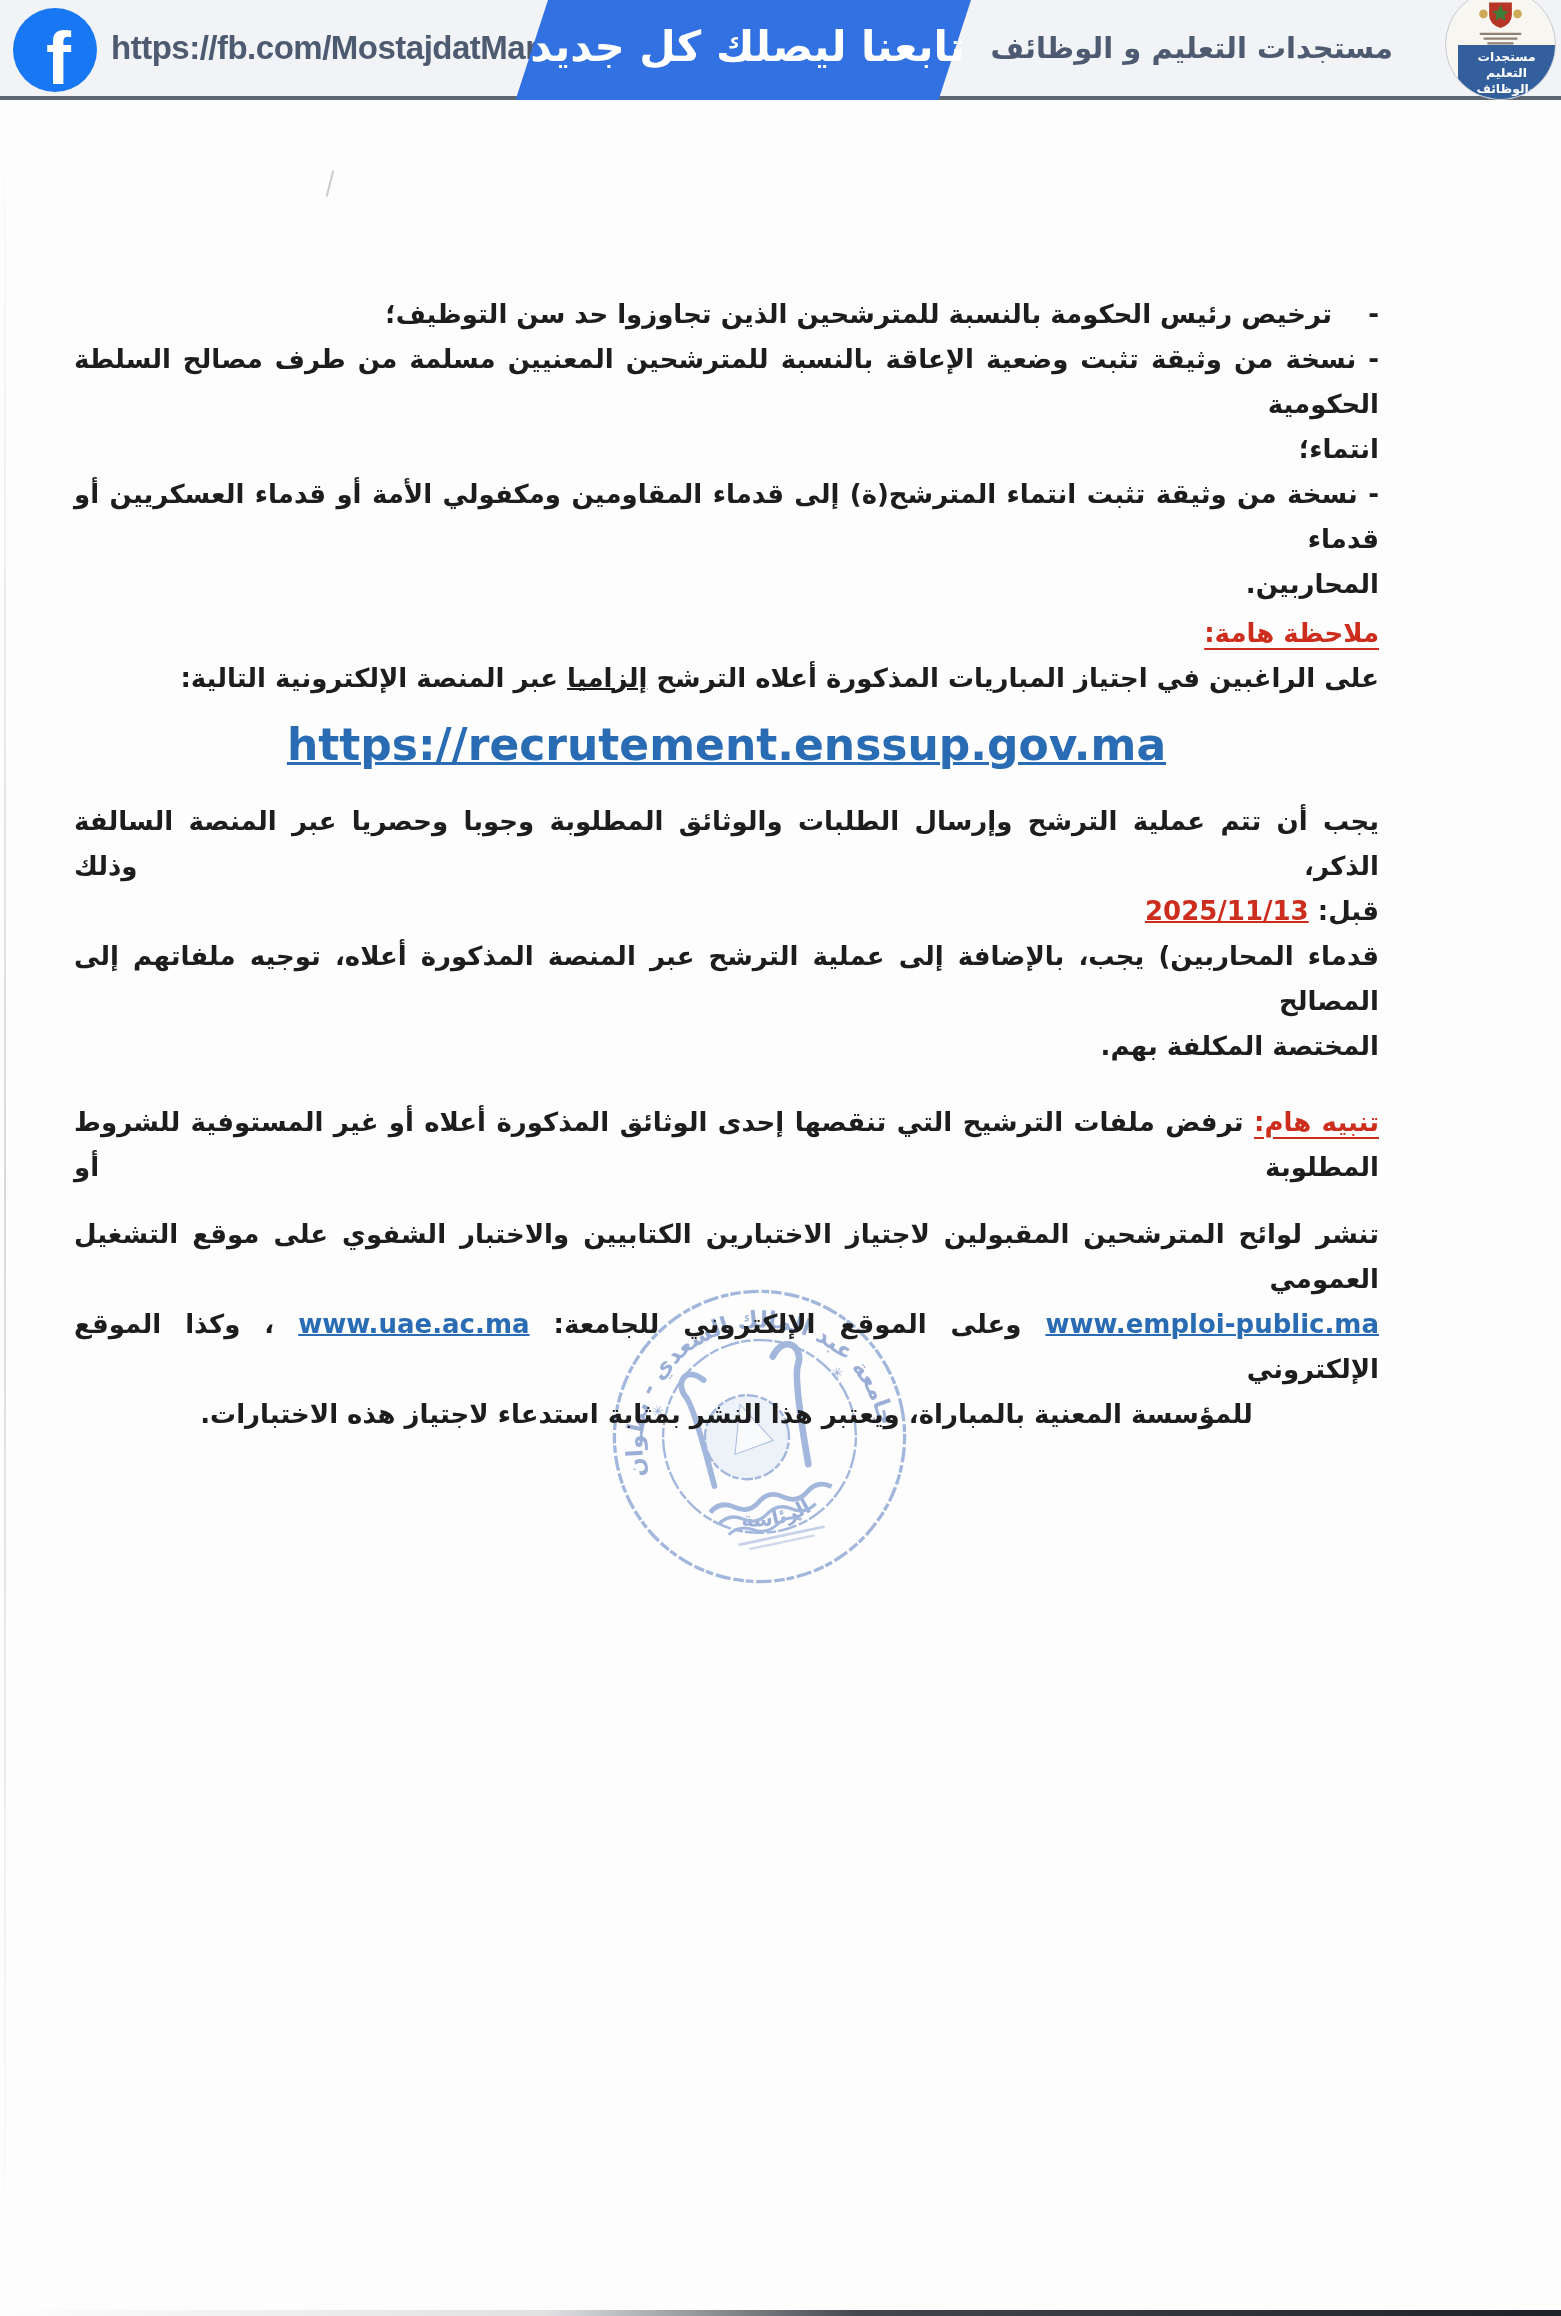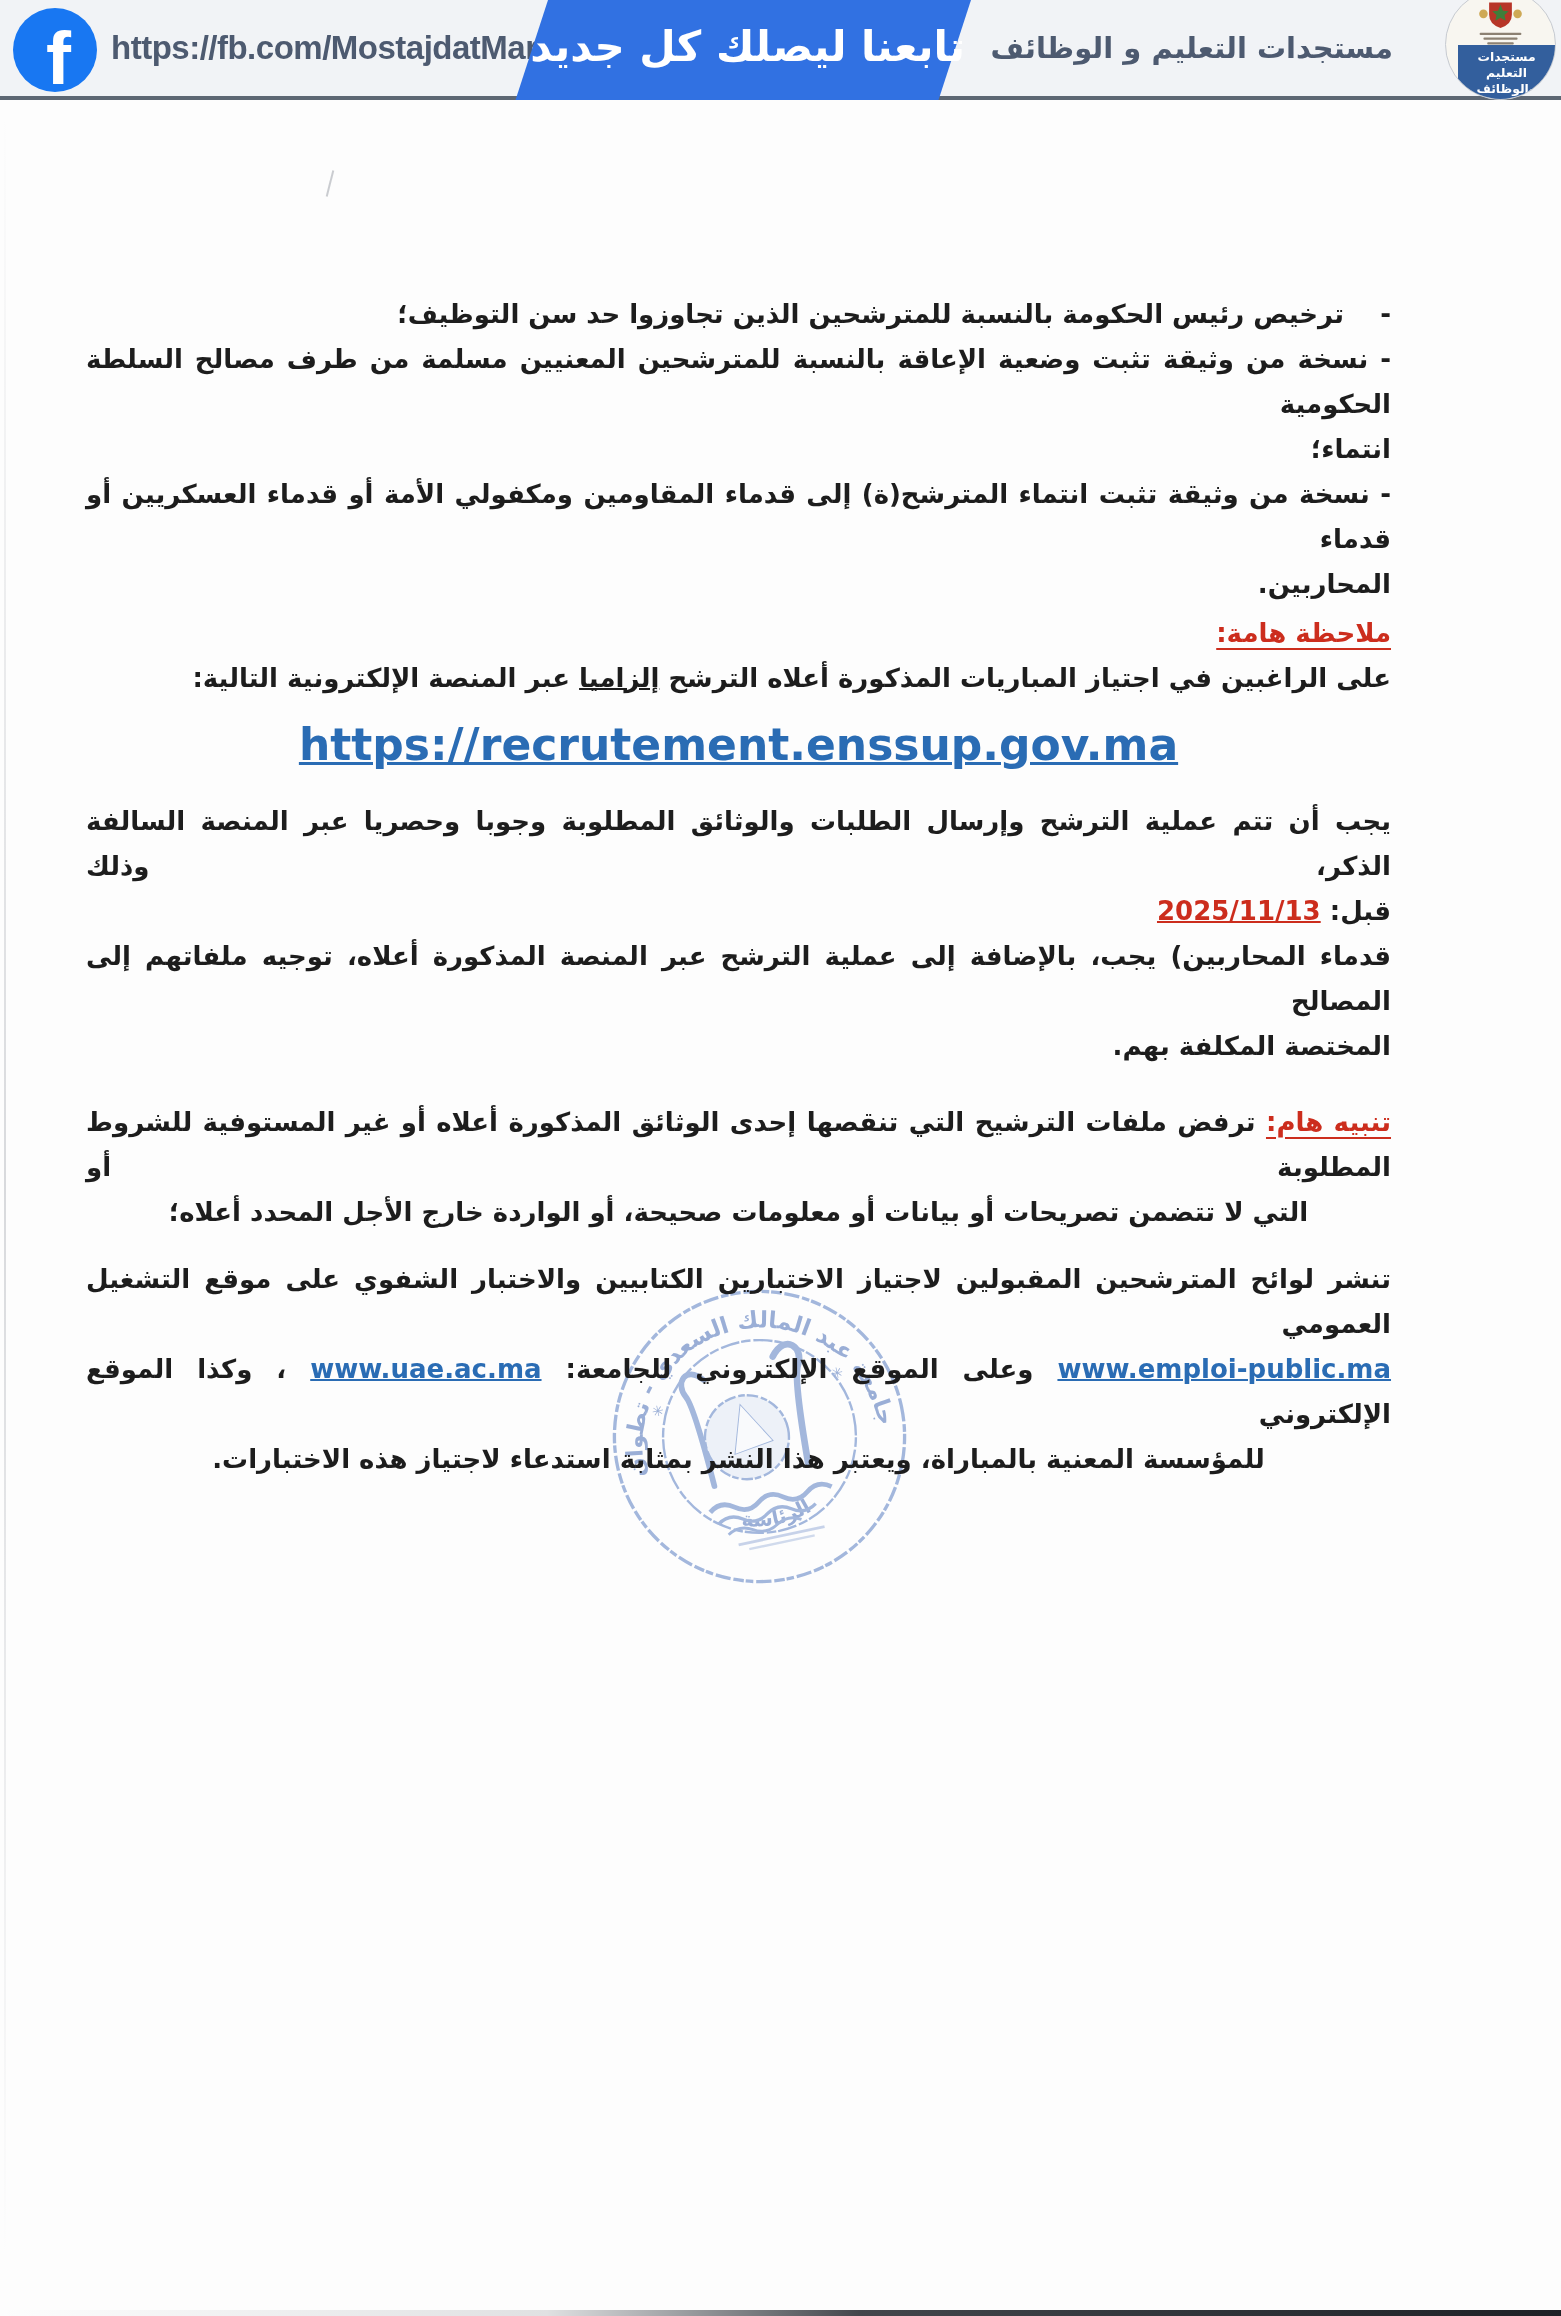--- a/index.html
+++ b/index.html
@@ -43,21 +43,21 @@
     background:#f8f6f0;border:1.9px solid #c6cad1;overflow:hidden;z-index:6;
   }
   .logo-art{display:block;margin:3.8px auto 0 auto;}
   .logo-band{
     position:absolute;left:12px;right:0;bottom:0;height:50px;background:#335f9d;
     color:#fff;text-align:center;font-size:12.4px;font-weight:bold;direction:rtl;
     padding-top:3.8px;line-height:16.3px;
   }
   
   .doc{
-    position:absolute;left:86px;top:292px;width:1305px;direction:rtl;
+    position:absolute;left:74px;top:292px;width:1305px;direction:rtl;
     color:#1d1d1d;font-weight:bold;z-index:2;
   }
   .ln{font-size:26px;line-height:45px;}
   .r{text-align:right;}
   .c{text-align:center;text-align-last:center;}
   .j{text-align:justify;text-align-last:justify;}
   .red-u{color:#cc2d1d;text-decoration:underline;text-decoration-color:#cc2d1d;text-decoration-thickness:1.9px;text-underline-offset:5.7px;}
   .date-red{color:#cc2d1d;text-decoration:underline;text-decoration-color:#cc2d1d;text-decoration-thickness:1.9px;}
   .u-black{text-decoration:underline;text-decoration-thickness:1.9px;}
   .lnk{color:#2a6cb4;text-decoration:underline;text-decoration-thickness:1.9px;cursor:pointer;}
@@ -128,21 +128,20 @@
   <div class="ln r">
     <span>قبل: </span><span class="date-red">2025/11/13</span>
   </div>
 
   <div class="ln j">قدماء المحاربين) يجب، بالإضافة إلى عملية الترشح عبر المنصة المذكورة أعلاه، توجيه ملفاتهم إلى المصالح</div>
   <div class="ln r">المختصة المكلفة بهم.</div>
 
   <div class="ln j" style="margin-top:31px;">
     <span class="red-u">تنبيه هام:</span><span> ترفض ملفات الترشيح التي تنقصها إحدى الوثائق المذكورة أعلاه أو غير المستوفية للشروط المطلوبة أو</span>
   </div>
-  <div class="ln c">التي لا تتضمن تصريحات أو بيانات أو معلومات صحيحة، أو الواردة خارج الأجل المحدد أعلاه؛</div>
 
   <div class="ln j" style="margin-top:22px;">تنشر لوائح المترشحين المقبولين لاجتياز الاختبارين الكتابيين والاختبار الشفوي على موقع التشغيل العمومي</div>
   <div class="ln j">
     <span class="lnk">www.emploi-public.ma</span><span> وعلى الموقع الإلكتروني للجامعة: </span><span class="lnk">www.uae.ac.ma</span><span> ، وكذا الموقع الإلكتروني</span>
   </div>
   <div class="ln c">للمؤسسة المعنية بالمباراة، ويعتبر هذا النشر بمثابة استدعاء لاجتياز هذه الاختبارات.</div>
 </main>
 
 <svg class="stamp" width="315" height="315" viewBox="0 0 330 330">
   <defs>

